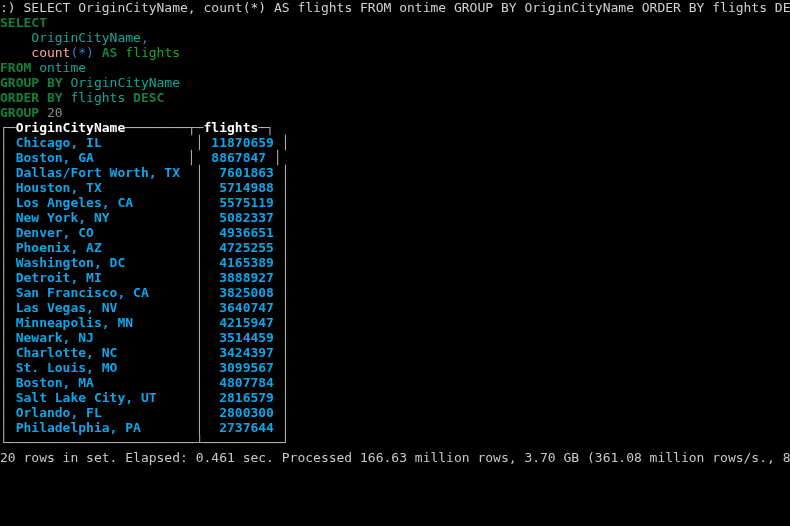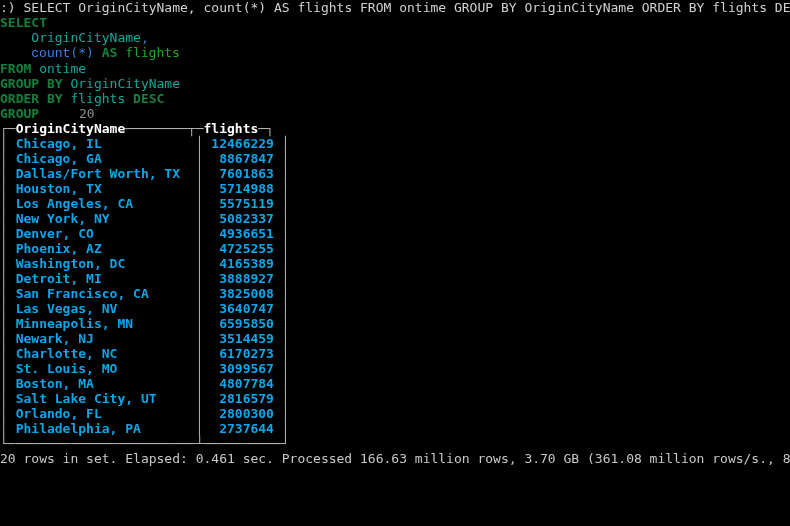--- a/index.html
+++ b/index.html
@@ -44,23 +44,23 @@
     line-height: 15px;
   }
 
   
   .query-block {
     padding: 10px 0 0 2px;
   }
   .kw      { color: #15803d; font-weight: bold; }
   .ident   { color: #12a89a; }
   .alias   { color: #1aa828; }
-  .func    { color: #3b82f6; font-family: Liberation Mono, monospace; }
+  .func    { color: #fca5a5; }
   .punct   { color: #3a7fd5; }
-  .num     { color: #8d8d8d; margin-left: 32px; }
+  .num     { color: #8d8d8d; }
 
   
   .table-block {
     padding: 13px 0 0 2px;
     color: #c0c0c0;
   }
   .table-block .border { color: #b0b0b0; }
   .table-block .colhead { color: #ffffff; font-weight: bold; }
   .table-block .cell { color: #0ea5e9; font-weight: bold; }
 
@@ -79,35 +79,35 @@
 
   <pre class="term-block query-block"><span class="kw">SELECT</span>
     <span class="ident">OriginCityName</span><span class="punct">,</span>
     <span class="func">count</span><span class="punct">(</span><span class="punct">*</span><span class="punct">)</span> <span class="kw">AS</span> <span class="alias">flights</span>
 <span class="kw">FROM</span> <span class="ident">ontime</span>
 <span class="kw">GROUP BY</span> <span class="ident">OriginCityName</span>
 <span class="kw">ORDER BY</span> <span class="ident">flights</span> <span class="kw">DESC</span>
 <span class="kw">GROUP</span> <span class="num">20</span></pre>
 
   <pre class="term-block table-block" id="result-table"><span class="border">┌─</span><span class="colhead">OriginCityName</span><span class="border">────────</span><span class="border">┬</span><span class="border">─</span><span class="colhead">flights</span><span class="border">─┐</span>
-<span class="border">│</span><span class="cell"> Chicago, IL            </span><span class="border">│</span><span class="cell"> 12466229 </span><span class="border">│</span>
-<span class="border">│</span><span class="cell"> Chicago, GA            </span><span class="border">│</span><span class="cell">  8867847 </span><span class="border">│</span>
+<span class="border">│</span><span class="cell"> Chicago, IL            </span><span class="border">│</span><span class="cell"> 11870659 </span><span class="border">│</span>
+<span class="border">│</span><span class="cell"> Boston, GA            </span><span class="border">│</span><span class="cell">  8867847 </span><span class="border">│</span>
 <span class="border">│</span><span class="cell"> Dallas/Fort Worth, TX  </span><span class="border">│</span><span class="cell">  7601863 </span><span class="border">│</span>
 <span class="border">│</span><span class="cell"> Houston, TX            </span><span class="border">│</span><span class="cell">  5714988 </span><span class="border">│</span>
 <span class="border">│</span><span class="cell"> Los Angeles, CA        </span><span class="border">│</span><span class="cell">  5575119 </span><span class="border">│</span>
 <span class="border">│</span><span class="cell"> New York, NY           </span><span class="border">│</span><span class="cell">  5082337 </span><span class="border">│</span>
 <span class="border">│</span><span class="cell"> Denver, CO             </span><span class="border">│</span><span class="cell">  4936651 </span><span class="border">│</span>
 <span class="border">│</span><span class="cell"> Phoenix, AZ            </span><span class="border">│</span><span class="cell">  4725255 </span><span class="border">│</span>
 <span class="border">│</span><span class="cell"> Washington, DC         </span><span class="border">│</span><span class="cell">  4165389 </span><span class="border">│</span>
 <span class="border">│</span><span class="cell"> Detroit, MI            </span><span class="border">│</span><span class="cell">  3888927 </span><span class="border">│</span>
 <span class="border">│</span><span class="cell"> San Francisco, CA      </span><span class="border">│</span><span class="cell">  3825008 </span><span class="border">│</span>
 <span class="border">│</span><span class="cell"> Las Vegas, NV          </span><span class="border">│</span><span class="cell">  3640747 </span><span class="border">│</span>
-<span class="border">│</span><span class="cell"> Minneapolis, MN        </span><span class="border">│</span><span class="cell">  6595850 </span><span class="border">│</span>
+<span class="border">│</span><span class="cell"> Minneapolis, MN        </span><span class="border">│</span><span class="cell">  4215947 </span><span class="border">│</span>
 <span class="border">│</span><span class="cell"> Newark, NJ             </span><span class="border">│</span><span class="cell">  3514459 </span><span class="border">│</span>
-<span class="border">│</span><span class="cell"> Charlotte, NC          </span><span class="border">│</span><span class="cell">  6170273 </span><span class="border">│</span>
+<span class="border">│</span><span class="cell"> Charlotte, NC          </span><span class="border">│</span><span class="cell">  3424397 </span><span class="border">│</span>
 <span class="border">│</span><span class="cell"> St. Louis, MO          </span><span class="border">│</span><span class="cell">  3099567 </span><span class="border">│</span>
 <span class="border">│</span><span class="cell"> Boston, MA             </span><span class="border">│</span><span class="cell">  4807784 </span><span class="border">│</span>
 <span class="border">│</span><span class="cell"> Salt Lake City, UT     </span><span class="border">│</span><span class="cell">  2816579 </span><span class="border">│</span>
 <span class="border">│</span><span class="cell"> Orlando, FL            </span><span class="border">│</span><span class="cell">  2800300 </span><span class="border">│</span>
 <span class="border">│</span><span class="cell"> Philadelphia, PA       </span><span class="border">│</span><span class="cell">  2737644 </span><span class="border">│</span>
 <span class="border">└────────────────────────┴──────────┘</span></pre>
 
   <pre class="term-line stats-line">20 rows in set. Elapsed: 0.461 sec. Processed 166.63 million rows, 3.70 GB (361.08 million rows/s., 8.01 GB/s.)</pre>
 
 </div>

